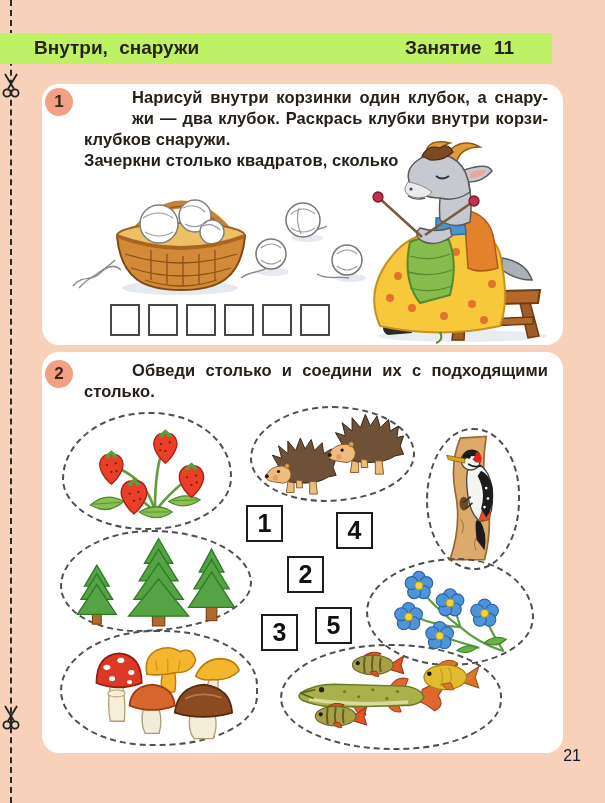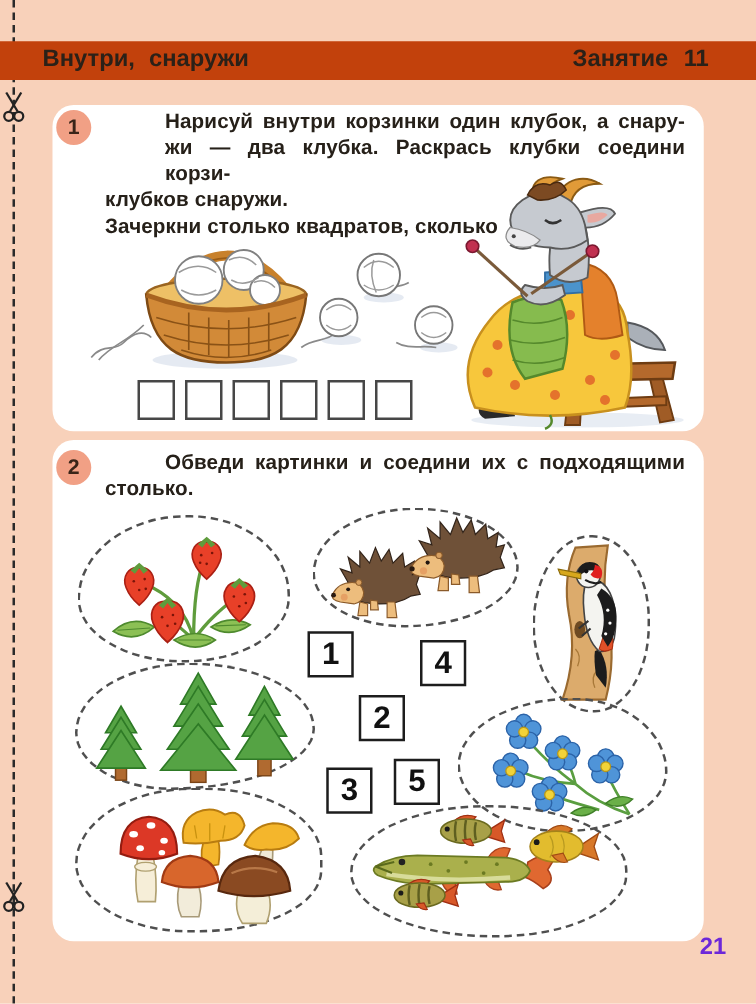--- a/index.html
+++ b/index.html
@@ -1,20 +1,20 @@
 <!DOCTYPE html>
 <html><head>
 <meta charset="utf-8">
 <style>
   html,body{margin:0;padding:0;}
   body{font-family:"Liberation Sans",sans-serif;}
   .page{position:relative;width:605px;height:803px;background:#f8d1ba;overflow:hidden;}
   .cut-line{position:absolute;left:10px;top:0;height:100%;width:0;border-left:2px dashed #2a2a2a;}
   .scissors{position:absolute;left:1px;width:20px;height:27px;}
-  .band{position:absolute;left:0;top:33px;width:605px;height:31px;background:#c2410c;}
+  .band{position:absolute;left:0;top:33px;width:552px;height:31px;background:#bef264;}
   .band .title{position:absolute;left:34px;top:4px;font-size:19px;font-weight:bold;color:#2b2118;word-spacing:6px;}
   .band .lesson{position:absolute;right:38px;top:4px;font-size:19px;font-weight:bold;color:#2b2118;word-spacing:7px;}
   .card{position:absolute;left:42px;width:521px;background:#ffffff;border-radius:17px;}
   .card1{top:84px;height:261px;}
   .card2{top:352px;height:401px;}
   .badge{position:absolute;left:45px;width:28px;height:28px;border-radius:50%;background:#f1a085;
          color:#3a2418;font-size:17px;font-weight:bold;display:flex;align-items:center;justify-content:center;}
   .badge1{top:88px;}
   .badge2{top:360px;}
   .instr{position:absolute;color:#262019;font-size:16.5px;line-height:21px;font-weight:bold;letter-spacing:0.1px;}
@@ -24,21 +24,21 @@
   .just{text-align:justify;text-align-last:justify;white-space:normal;margin-left:48px;}
   .sp{word-spacing:5px;}
   .abs{position:absolute;}
   .tally-row{position:absolute;left:110px;top:304px;display:flex;gap:8px;}
   .tally{width:26px;height:28px;border:2.5px solid #474747;background:#fff;}
   .group{position:absolute;}
   .blob{position:absolute;inset:0;border:2px dashed #4f4f4f;}
   .group svg{position:absolute;left:5%;top:5%;width:90%;height:90%;}
   .tile{position:absolute;width:33px;height:33px;background:#fff;border:2.5px solid #1d1d1d;
         display:flex;align-items:center;justify-content:center;font-size:25px;font-weight:bold;color:#111;}
-  .pagenum{position:absolute;right:24px;top:747px;font-size:19px;font-weight:bold;color:#6d28d9;}
+  .pagenum{position:absolute;right:24px;top:747px;font-size:16px;font-weight:normal;color:#0f172a;}
 </style>
 </head>
 <body>
 
 <div class="page">
 
   <div class="cut-line"></div>
 
   <svg class="scissors" style="top:72px" viewBox="0 0 20 27">
     <g stroke="#222" stroke-width="1.8" fill="none">
@@ -59,21 +59,21 @@
 
   <div class="band">
     <div class="title">Внутри, снаружи</div>
     <div class="lesson">Занятие 11</div>
   </div>
 
   <div class="card card1"></div>
   <div class="badge badge1">1</div>
   <div class="instr instr1">
     <div class="just">Нарисуй внутри корзинки один клубок, а снару-</div>
-    <div class="just">жи — два клубка. Раскрась клубки соедини корзи-</div>
+    <div class="just">жи — два клубок. Раскрась клубки внутри корзи-</div>
     <div class="ln">клубков снаружи.</div>
     <div class="ln">Зачеркни столько квадратов, сколько</div>
   </div>
 
   <svg class="abs" style="left:55px;top:188px;width:315px;height:114px" viewBox="0 0 315 114">
     <ellipse cx="125" cy="100" rx="58" ry="7" fill="#ccd6e6" opacity="0.5"></ellipse>
     <ellipse cx="218" cy="84" rx="16" ry="4" fill="#ccd6e6" opacity="0.5"></ellipse>
     <ellipse cx="252" cy="50" rx="16" ry="4" fill="#ccd6e6" opacity="0.5"></ellipse>
     <ellipse cx="296" cy="90" rx="15" ry="4" fill="#ccd6e6" opacity="0.5"></ellipse>
     <g stroke="#8a8a8a" stroke-width="1.4" fill="none">
@@ -184,21 +184,21 @@
     <div class="tally"></div>
     <div class="tally"></div>
     <div class="tally"></div>
     <div class="tally"></div>
     <div class="tally"></div>
   </div>
 
   <div class="card card2"></div>
   <div class="badge badge2">2</div>
   <div class="instr instr2">
-    <div class="just">Обведи картинки и соедини их с подходящими</div>
+    <div class="just">Обведи столько и соедини их с подходящими</div>
     <div class="ln">столько.</div>
   </div>
 
   <div class="group" style="left:62px;top:412px;width:170px;height:118px">
     <div class="blob" style="border-radius:52% 48% 50% 50% / 58% 55% 45% 44%"></div>
     <svg viewBox="0 0 175 122">
       <g stroke="#5f9c3c" stroke-width="3" fill="none">
         <path d="M96,108 C90,80 70,64 50,56"></path>
           <path d="M96,108 C96,72 100,48 106,34"></path>
         <path d="M96,108 C110,88 126,76 136,68"></path>

